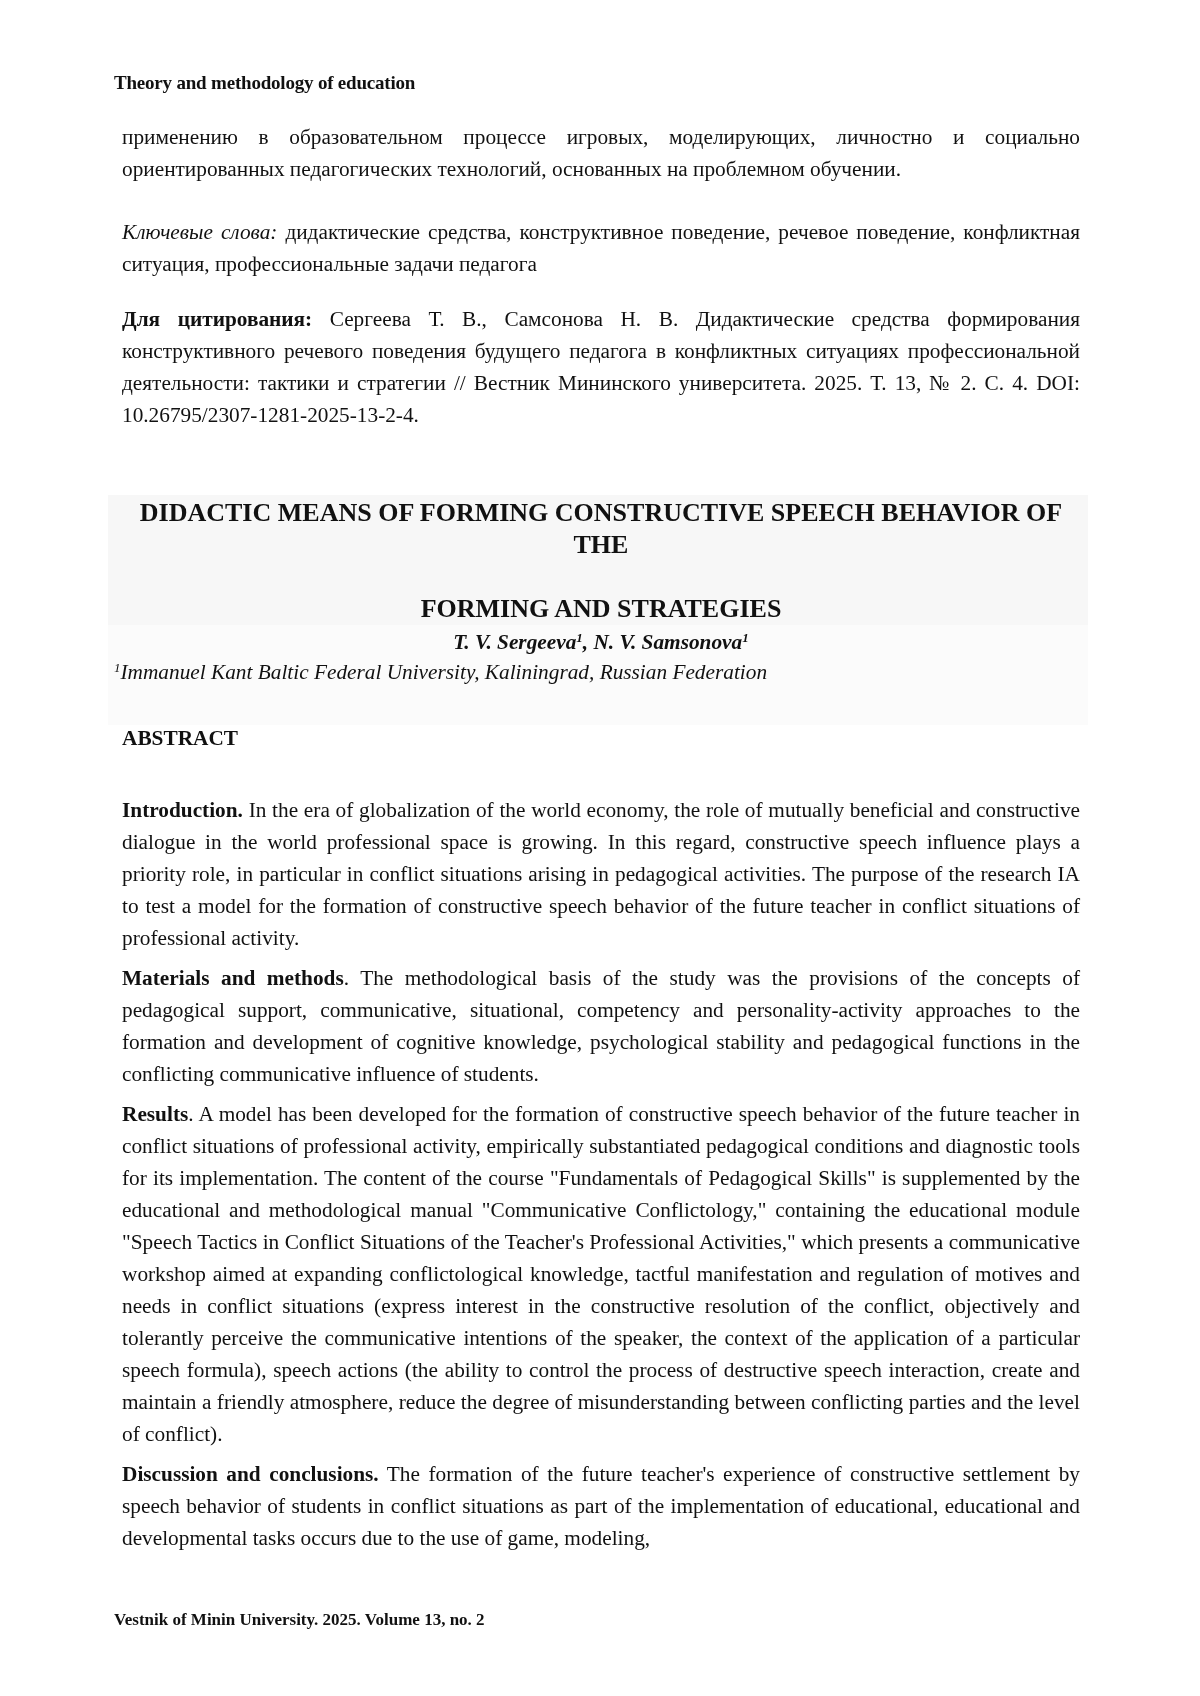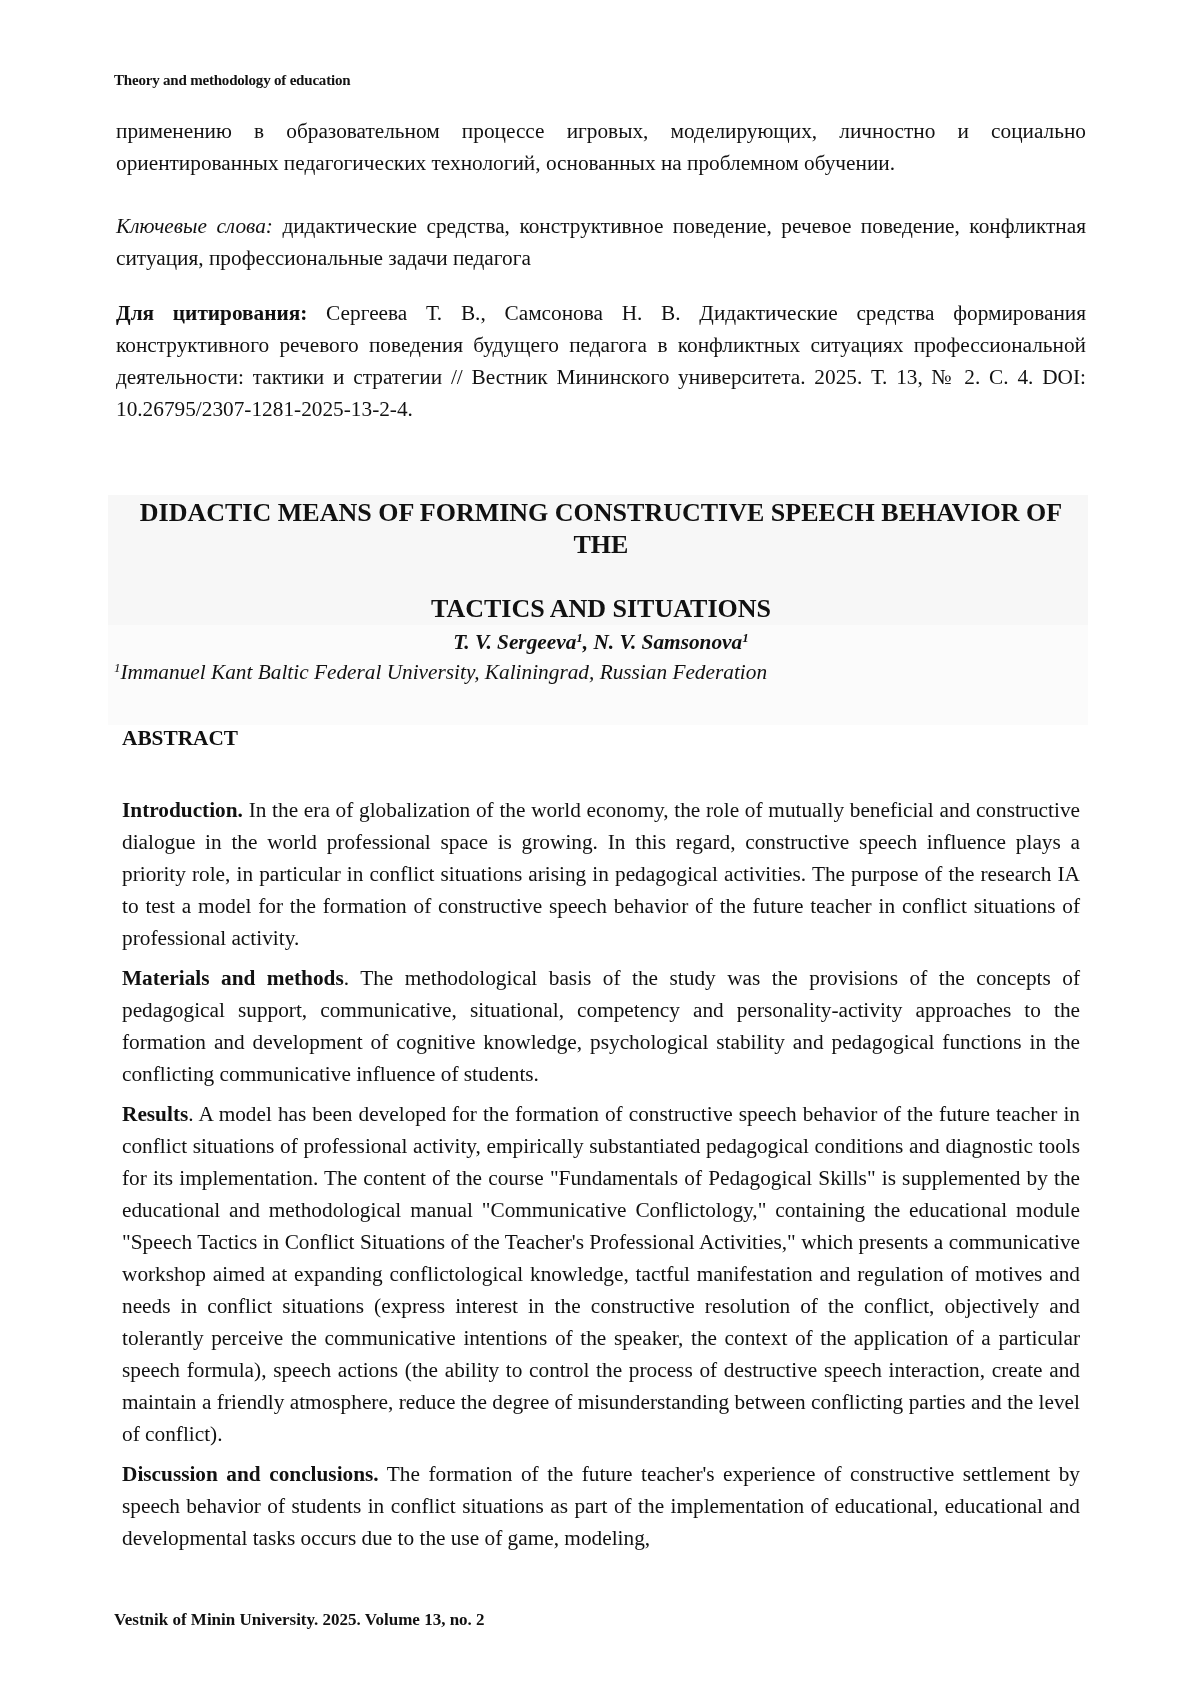--- a/index.html
+++ b/index.html
@@ -12,29 +12,29 @@
       height: 1696px;
       position: relative;
       overflow: hidden;
       font-family: "Liberation Serif", "DejaVu Serif", serif;
       color: #111111;
     }
     .running-head {
       position: absolute;
       left: 114px;
       top: 72px;
-      font-size: 15px;
+      font-size: 19px;
       font-weight: bold;
       letter-spacing: -0.2px;
     }
     .body-text {
       font-size: 21.3px;
       line-height: 32px;
       text-align: justify;
-      margin: 2px;
+      margin: 8px;
     }
     .block {
       position: absolute;
       left: 114px;
       width: 974px;
     }
     .b-cont { top: 113px; }
     .b-keywords { top: 208px; }
     .b-cite { top: 295px; }
     .title-box {
@@ -128,21 +128,21 @@
   </p>
 </div>
 
 <div class="title-box">
   <div class="lighter"></div>
 </div>
 
 <h1 class="paper-title">
   <span>DIDACTIC MEANS OF FORMING CONSTRUCTIVE SPEECH BEHAVIOR OF THE</span><br>
   <br>
-  <span>TACTICS AND SITUATIONS</span>
+  <span>FORMING AND STRATEGIES</span>
 </h1>
 
 <div class="authors">
   <span>T. V. Sergeeva</span><sup>1</sup><span>, </span><span>N. V. Samsonova</span><sup>1</sup>
 </div>
 
 <div class="affiliation">
   <sup>1</sup><span>Immanuel Kant Baltic Federal University, Kaliningrad, Russian Federation</span>
 </div>
 

